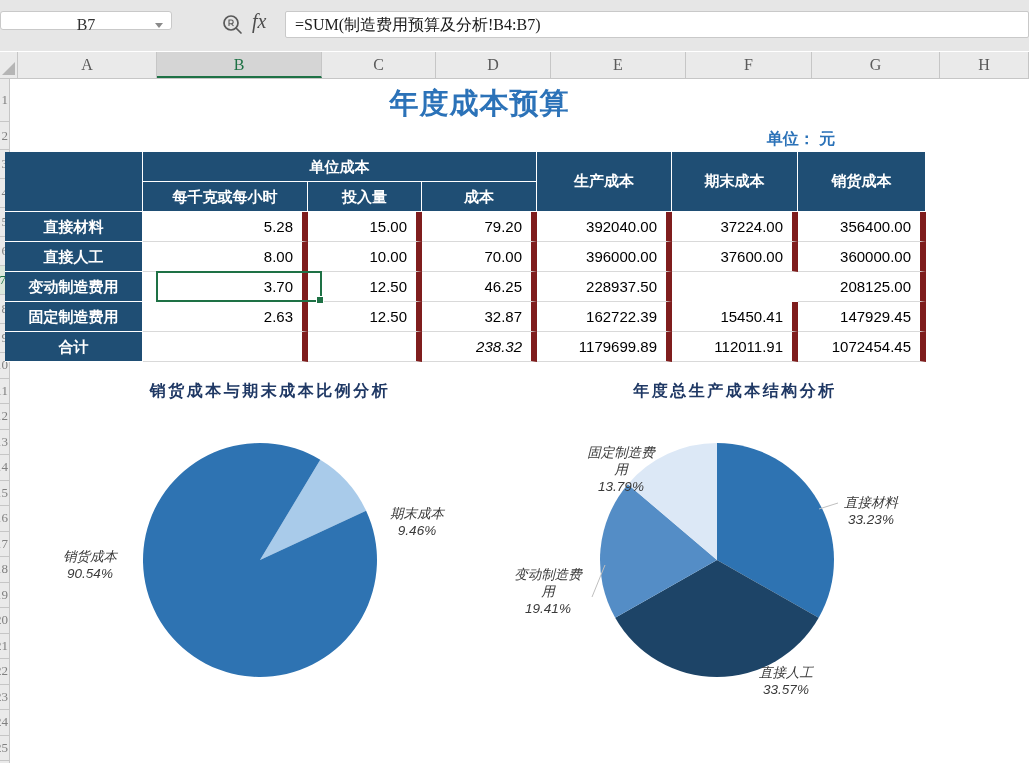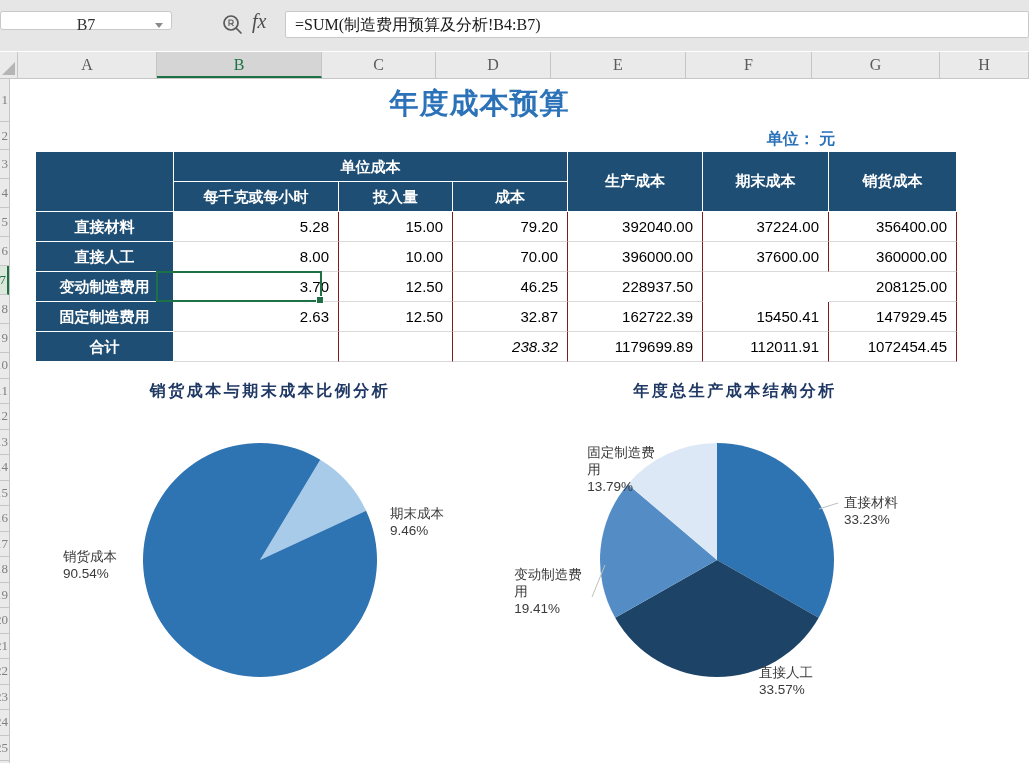--- a/index.html
+++ b/index.html
@@ -44,43 +44,43 @@
   .gutrow.sel{background:#DCE8DC;border-right:2px solid #1E7145;}
   .gutrow.sel span{color:#1E7145;}
 
   
   .sheet-title{position:absolute;left:19px;top:84px;width:921px;text-align:center;
       font-size:29px;font-weight:bold;color:#2B72B8;letter-spacing:1px;}
   .unit-label{position:absolute;left:726px;top:129px;width:150px;text-align:center;
       font-size:16px;font-weight:bold;color:#2B72B8;}
 
   
-  .btable{position:absolute;left:36px;top:152px;display:grid;
+  .btable{position:absolute;left:5px;top:152px;display:grid;
       grid-template-columns:138px 165px 114px 115px 135px 126px 128px;
       grid-template-rows:30px 30px repeat(5,30px);}
   .hcell{background:#1F4E74;color:#fff;font-weight:bold;font-size:15px;text-align:center;
       line-height:29px;border-right:1px solid #fff;border-bottom:1px solid #fff;box-sizing:border-box;}
   .hcell.tall{line-height:58px;}
   .rowlabel{background:#1F4E74;color:#fff;font-weight:bold;font-size:15px;text-align:center;
       line-height:29px;border-right:1px solid #fff;border-bottom:1px solid #fff;box-sizing:border-box;}
   .num{background:#fff;font-size:15px;color:#000;text-align:right;line-height:29px;
-      padding-right:9px;border-right:1px solid #7f1d1d;border-bottom:1px solid #D9D9D9;box-sizing:border-box;}
+      padding-right:9px;border-right:6px solid #7f1d1d;border-bottom:1px solid #D9D9D9;box-sizing:border-box;}
 
   
   .selcell{position:absolute;left:156px;top:271px;width:166px;height:31px;box-sizing:border-box;
       border:2px solid #1E7145;pointer-events:none;}
   .selcell .handle{position:absolute;right:-4px;bottom:-4px;width:6px;height:6px;
       background:#1E7145;border:1px solid #fff;}
 
   
   #charts-svg{position:absolute;left:0;top:0;width:1029px;height:763px;}
   .chart-title{position:absolute;transform:translateX(-50%);white-space:nowrap;
       font-size:16px;font-weight:bold;color:#1F3864;letter-spacing:2.5px;}
-  .pie-label{position:absolute;transform:translateX(-50%);
-      font-size:13.5px;color:#3A3A3A;line-height:17px;white-space:nowrap;}
+  .pie-label{position:absolute;transform:translateX(-50%);text-align:center;
+      font-size:13.5px;color:#3A3A3A;line-height:17px;white-space:nowrap;font-style:italic;}
 </style>
 </head>
 <body>
 
 <div id="app">
 
   <div class="topbar">
     <div class="namebox">
       <span>B7</span>
       <span class="caret"></span>

